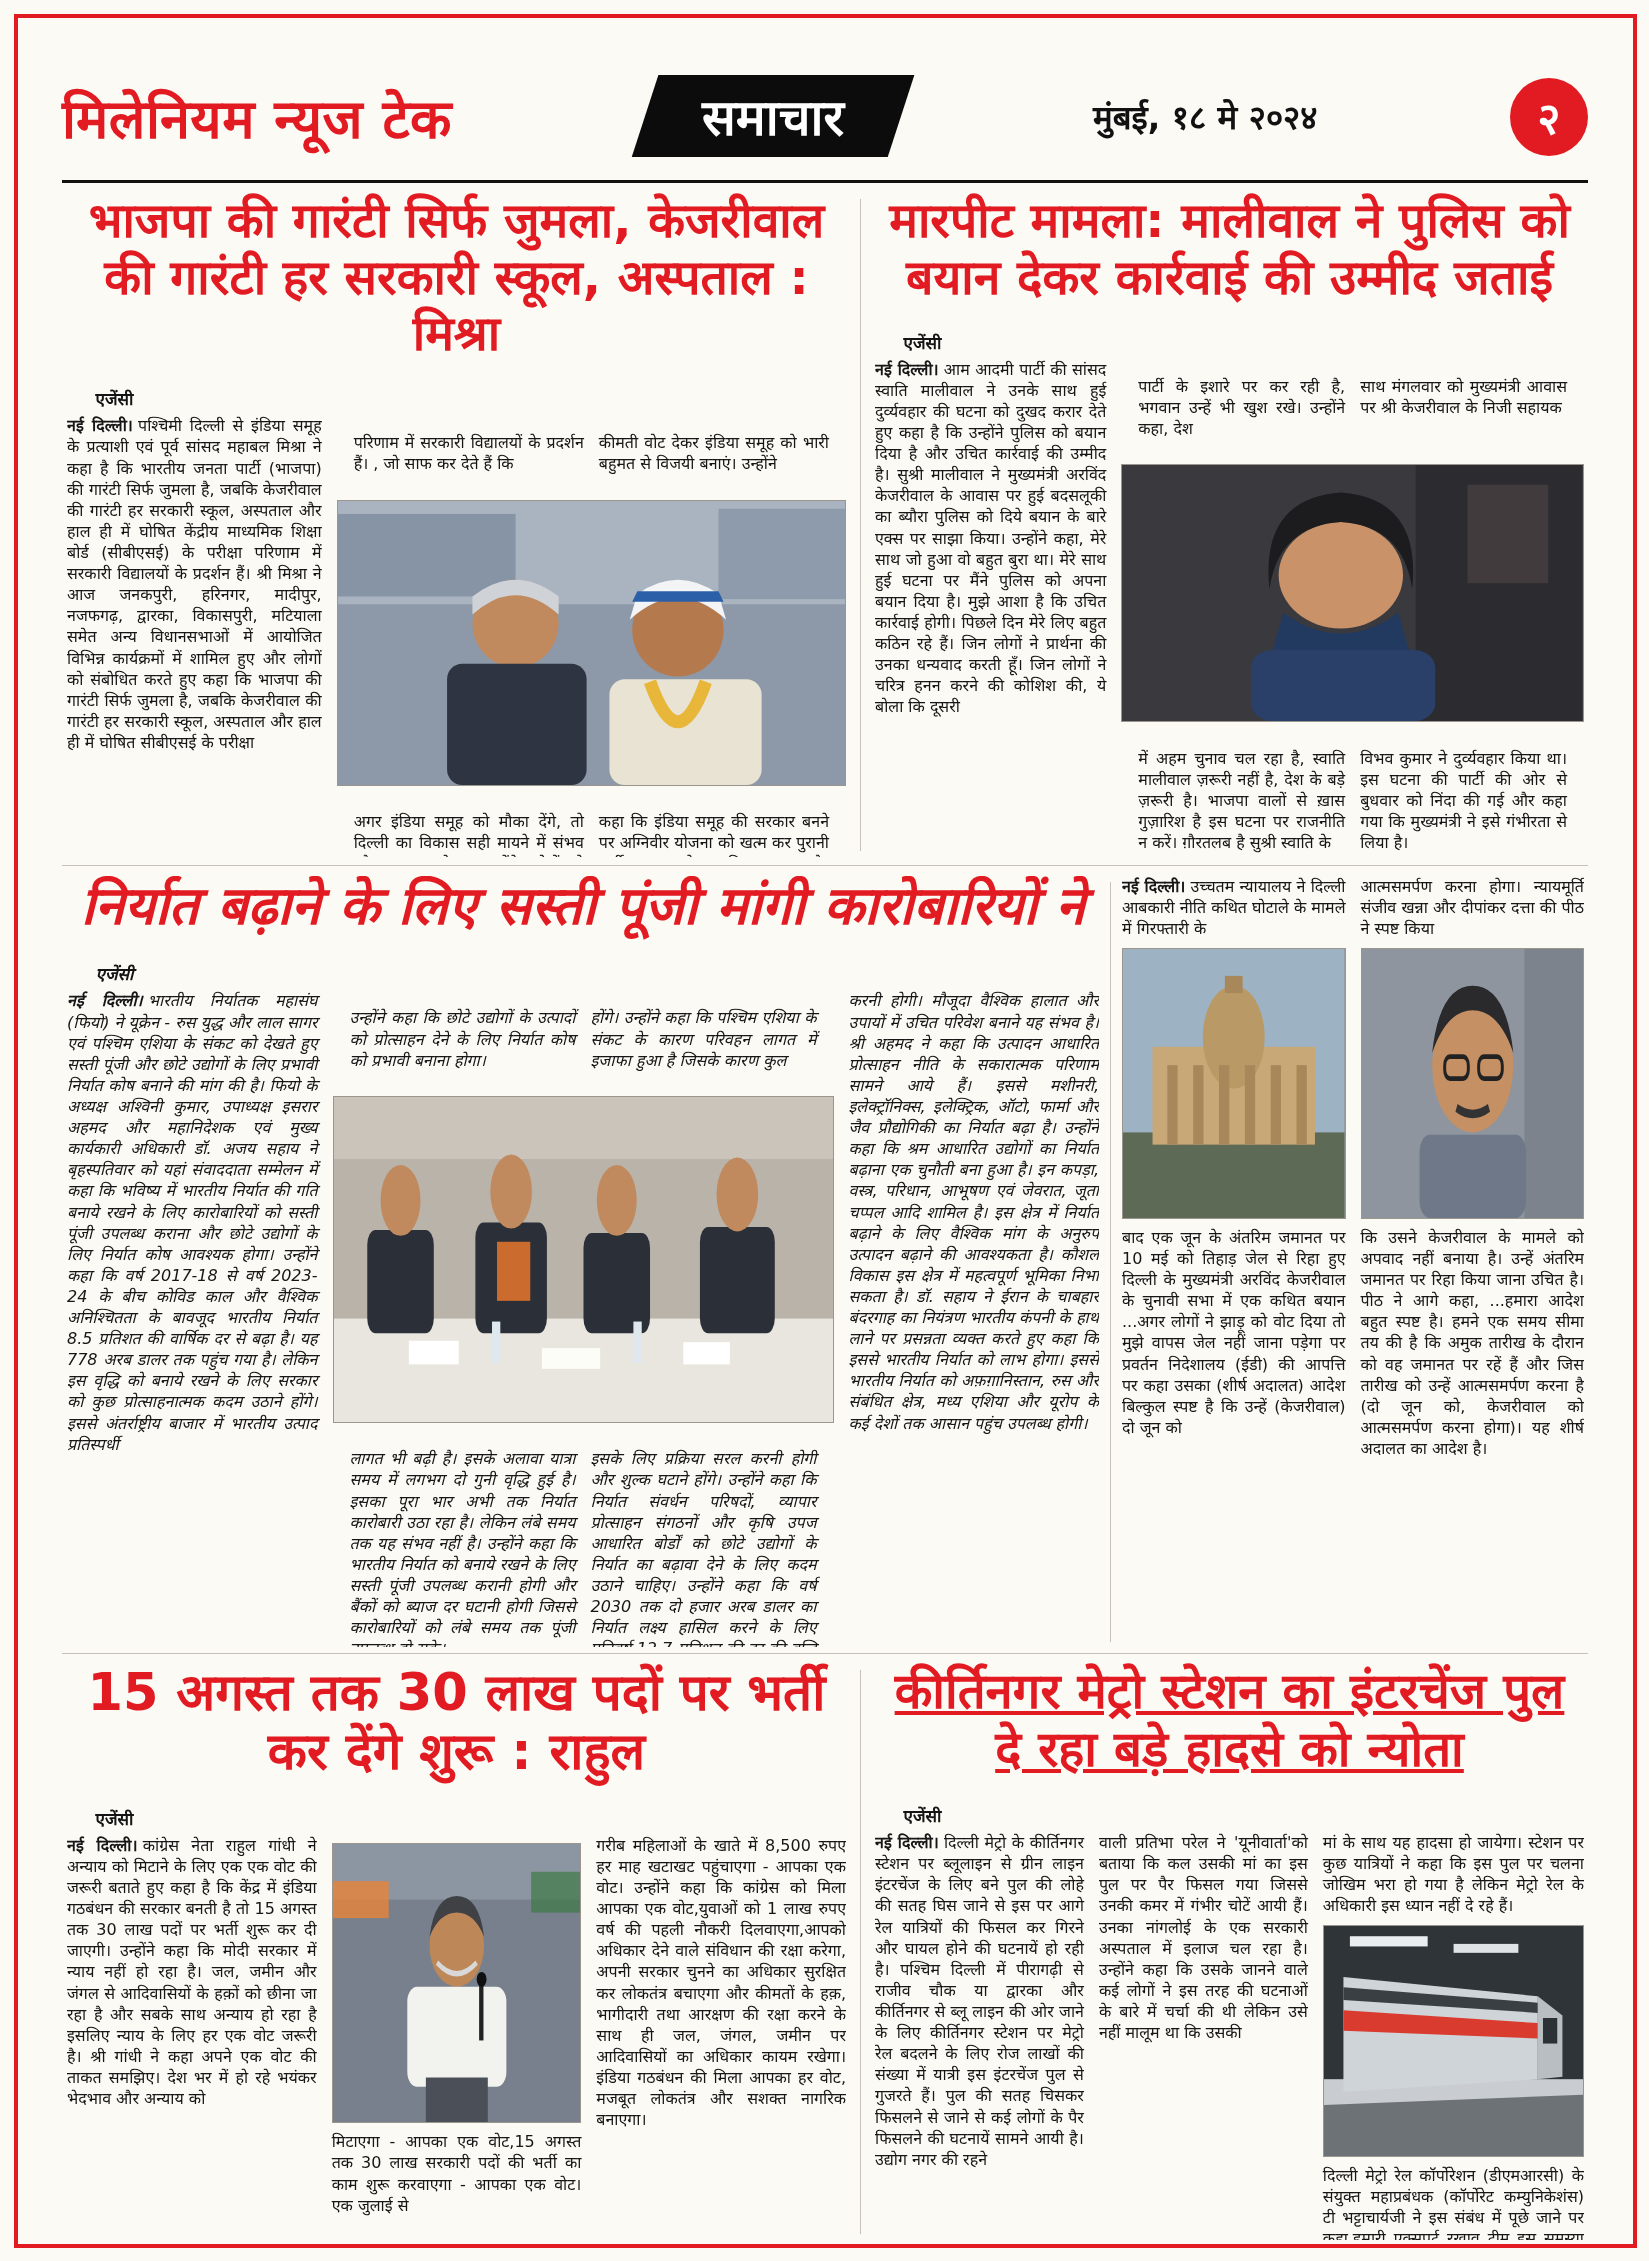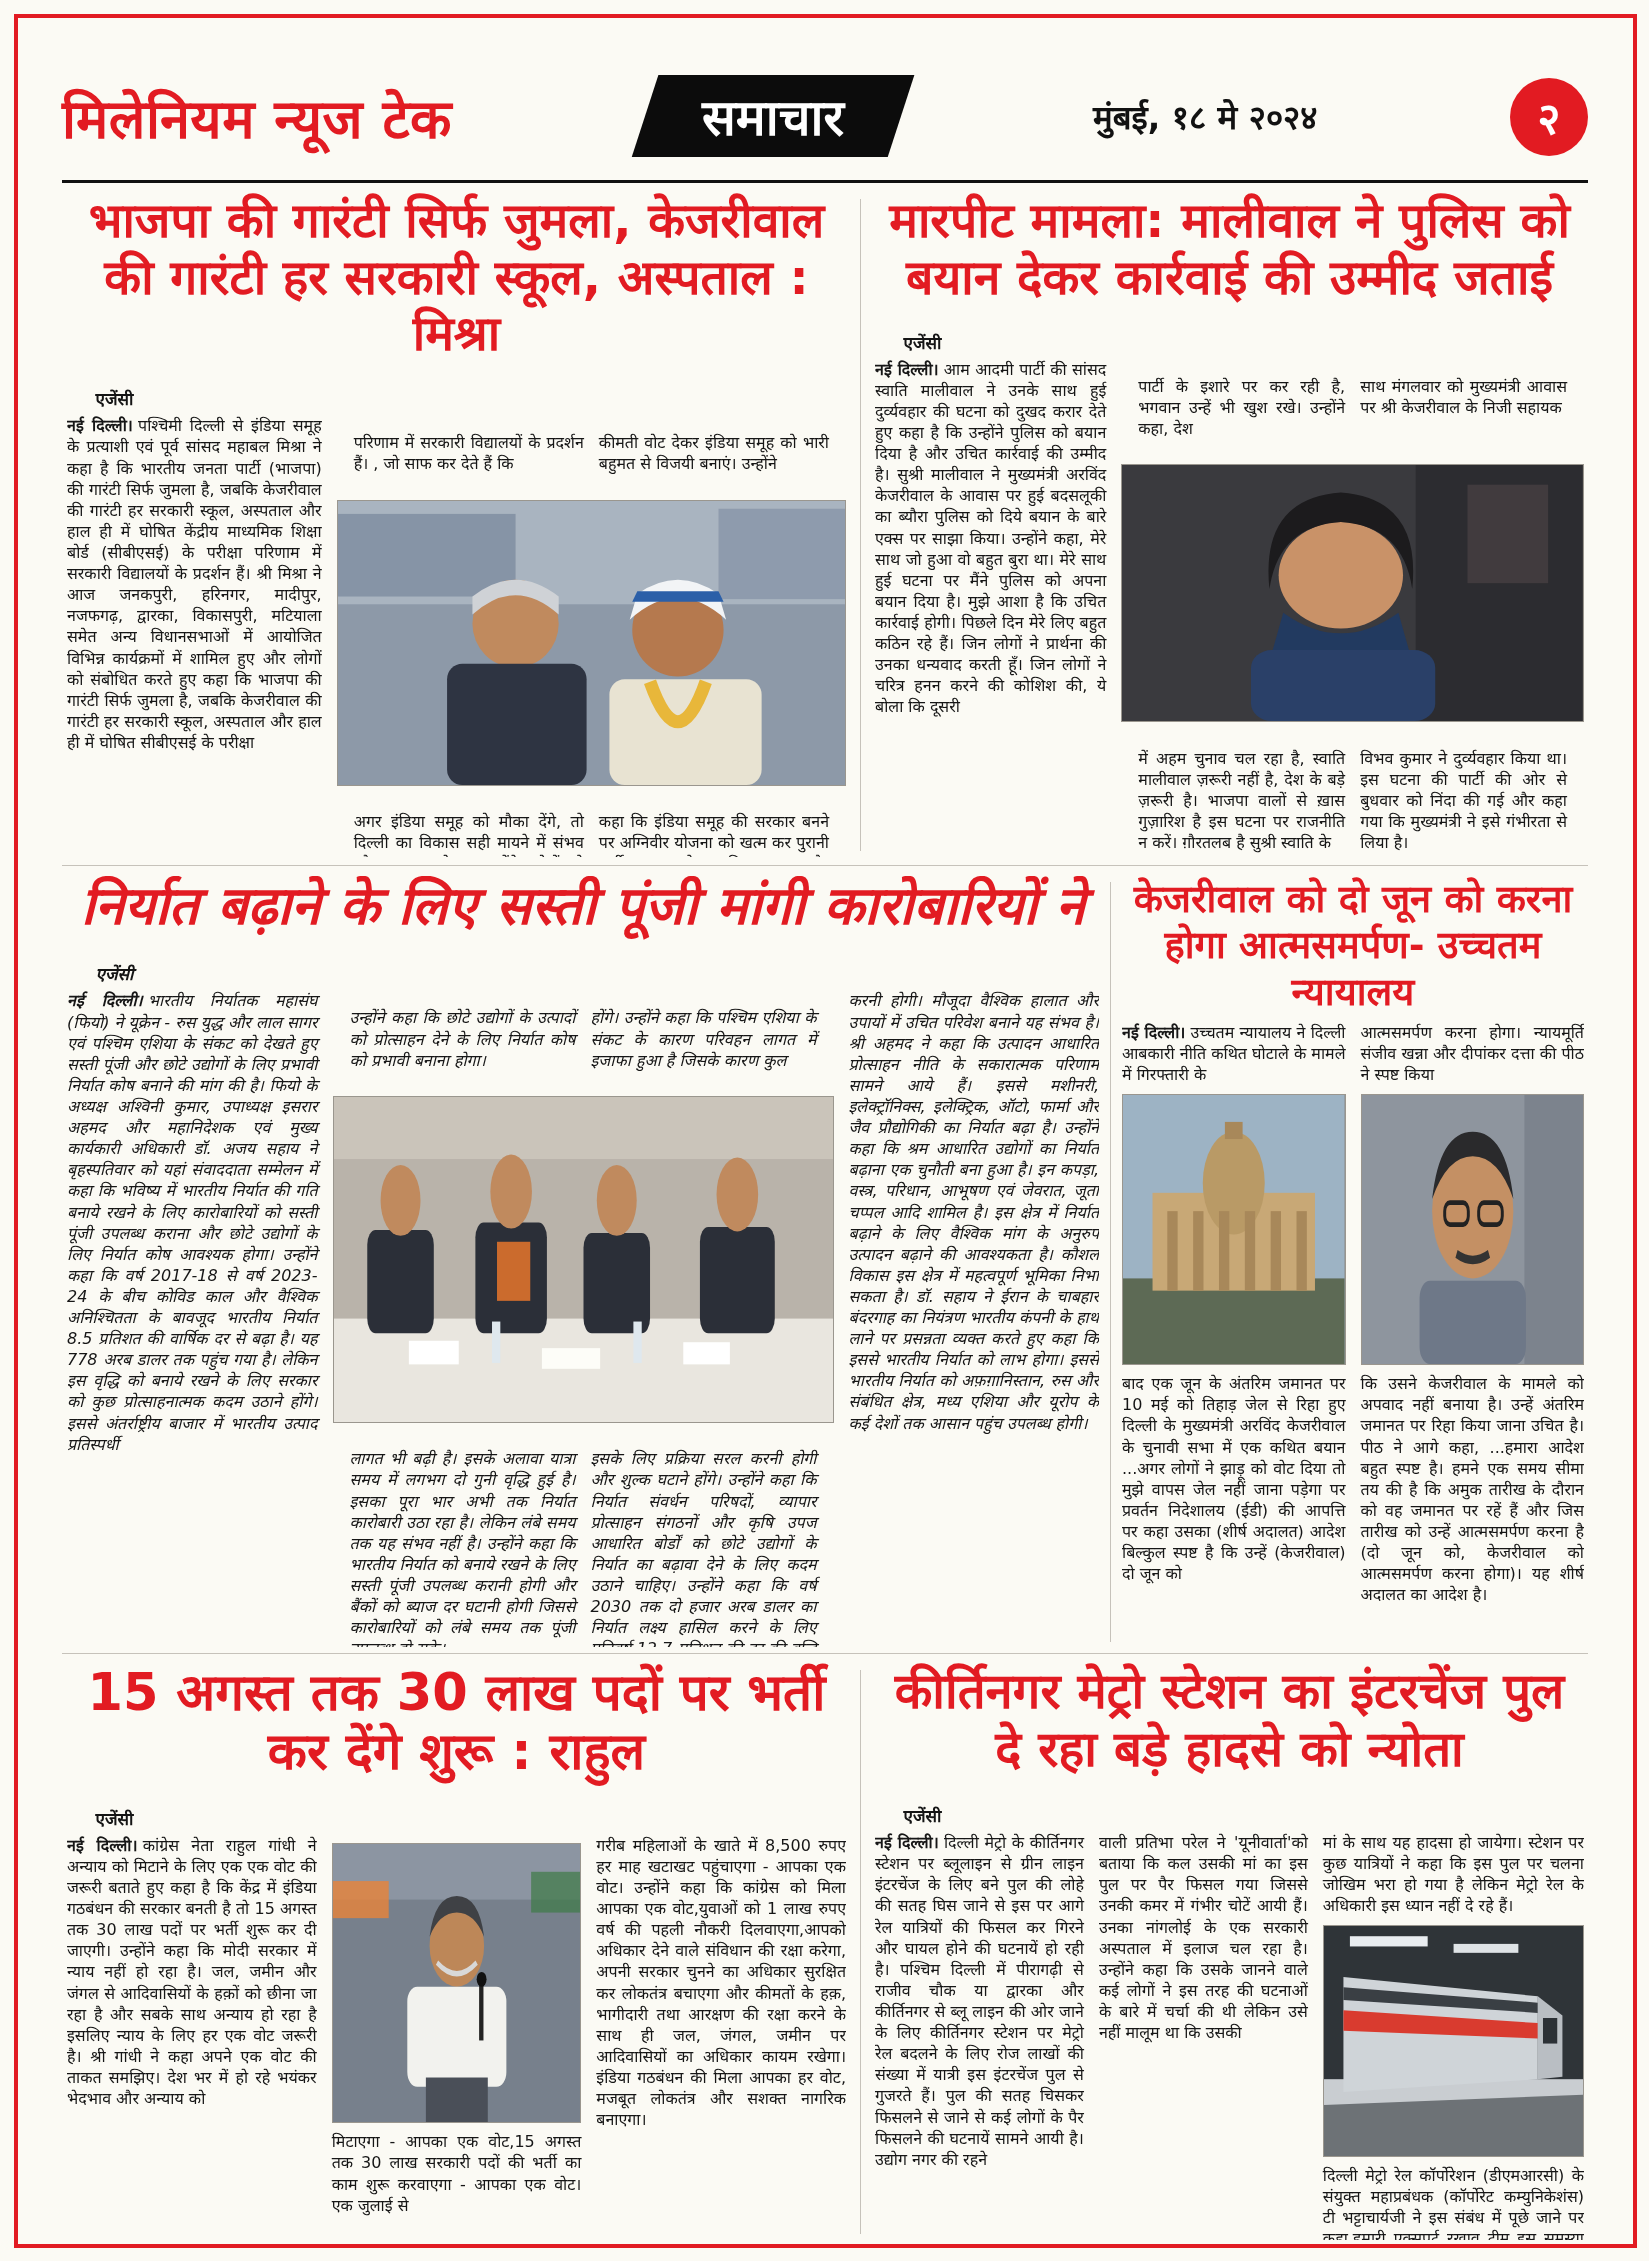--- a/index.html
+++ b/index.html
@@ -60,21 +60,21 @@
   .a6 { left:875px; top:1663px; width:709px; height:577px; }
 
   .headline {
     color:#e21b22; font-weight:700; text-align:center; margin-bottom:7.2px;
   }
   .a1 .headline { font-size:48px;  line-height:1.18; }
   .a2 .headline { font-size:48px;  line-height:1.18; }
   .a3 .headline { font-size:53px; line-height:1.15; }
   .a4 .headline { font-size:38px;  line-height:1.22; }
   .a5 .headline { font-size:51px;  line-height:1.16; }
-  .a6 .headline { font-size:49px;  line-height:1.18; }
+  .a6 .headline { font-size:49px;  line-height:1.18;text-decoration:underline; }
 
   .byline { font-weight:700; font-size:17px; padding:2.1px 0 5.2px 28.5px;margin-top:16px; }
 
   .body { flex:1; overflow:hidden; }
   .cols { display:flex; gap:15px; }
   .col  { flex:1; min-width:0; }
   .span2 { flex:2; display:flex; flex-direction:column; }
   .span2 .cols { margin:17px; }
 
   .bodytext {
@@ -224,21 +224,20 @@
       <div class="cols">
         <div class="col bodytext">लागत भी बढ़ी है। इसके अलावा यात्रा समय में लगभग दो गुनी वृद्धि हुई है। इसका पूरा भार अभी तक निर्यात कारोबारी उठा रहा है। लेकिन लंबे समय तक यह संभव नहीं है। उन्होंने कहा कि भारतीय निर्यात को बनाये रखने के लिए सस्ती पूंजी उपलब्ध करानी होगी और बैंकों को ब्याज दर घटानी होगी जिससे कारोबारियों को लंबे समय तक पूंजी उपलब्ध हो सके।</div>
         <div class="col bodytext">इसके लिए प्रक्रिया सरल करनी होगी और शुल्क घटाने होंगे। उन्होंने कहा कि निर्यात संवर्धन परिषदों, व्यापार प्रोत्साहन संगठनों और कृषि उपज आधारित बोर्डों को छोटे उद्योगों के निर्यात का बढ़ावा देने के लिए कदम उठाने चाहिए। उन्होंने कहा कि वर्ष 2030 तक दो हजार अरब डालर का निर्यात लक्ष्य हासिल करने के लिए प्रतिवर्ष 12.7 प्रतिशत की दर की वृद्धि प्राप्त</div>
       </div>
     </div>
     <div class="col bodytext">करनी होगी। मौजूदा वैश्विक हालात और उपायों में उचित परिवेश बनाने यह संभव है। श्री अहमद ने कहा कि उत्पादन आधारित प्रोत्साहन नीति के सकारात्मक परिणाम सामने आये हैं। इससे मशीनरी, इलेक्ट्रॉनिक्स, इलेक्ट्रिक, ऑटो, फार्मा और जैव प्रौद्योगिकी का निर्यात बढ़ा है। उन्होंने कहा कि श्रम आधारित उद्योगों का निर्यात बढ़ाना एक चुनौती बना हुआ है। इन कपड़ा, वस्त्र, परिधान, आभूषण एवं जेवरात, जूता चप्पल आदि शामिल है। इस क्षेत्र में निर्यात बढ़ाने के लिए वैश्विक मांग के अनुरुप उत्पादन बढ़ाने की आवश्यकता है। कौशल विकास इस क्षेत्र में महत्वपूर्ण भूमिका निभा सकता है। डॉ. सहाय ने ईरान के चाबहार बंदरगाह का नियंत्रण भारतीय कंपनी के हाथ लाने पर प्रसन्नता व्यक्त करते हुए कहा कि इससे भारतीय निर्यात को लाभ होगा। इससे भारतीय निर्यात को अफ़ग़ानिस्तान, रुस और संबंधित क्षेत्र, मध्य एशिया और यूरोप के कई देशों तक आसान पहुंच उपलब्ध होगी।</div>
   </div>
 </article>
 
 <article class="a4">
-  <h2 class="headline">केजरीवाल को दो जून को करना होगा आत्मसमर्पण- उच्चतम न्यायालय</h2>
   <div class="body cols">
     <div class="col">
       <div class="bodytext">
         <span class="lead">नई दिल्ली।</span><span>उच्चतम न्यायालय ने दिल्ली आबकारी नीति कथित घोटाले के मामले में गिरफ्तारी के</span>
       </div>
       <figure class="photo photo-a4">
         <svg viewBox="0 0 300 220" preserveAspectRatio="none">
           <rect width="300" height="220" fill="#9db3c4"></rect>
           <rect y="150" width="300" height="70" fill="#5d6a55"></rect>
           <rect x="40" y="80" width="220" height="80" fill="#c8a876"></rect>

